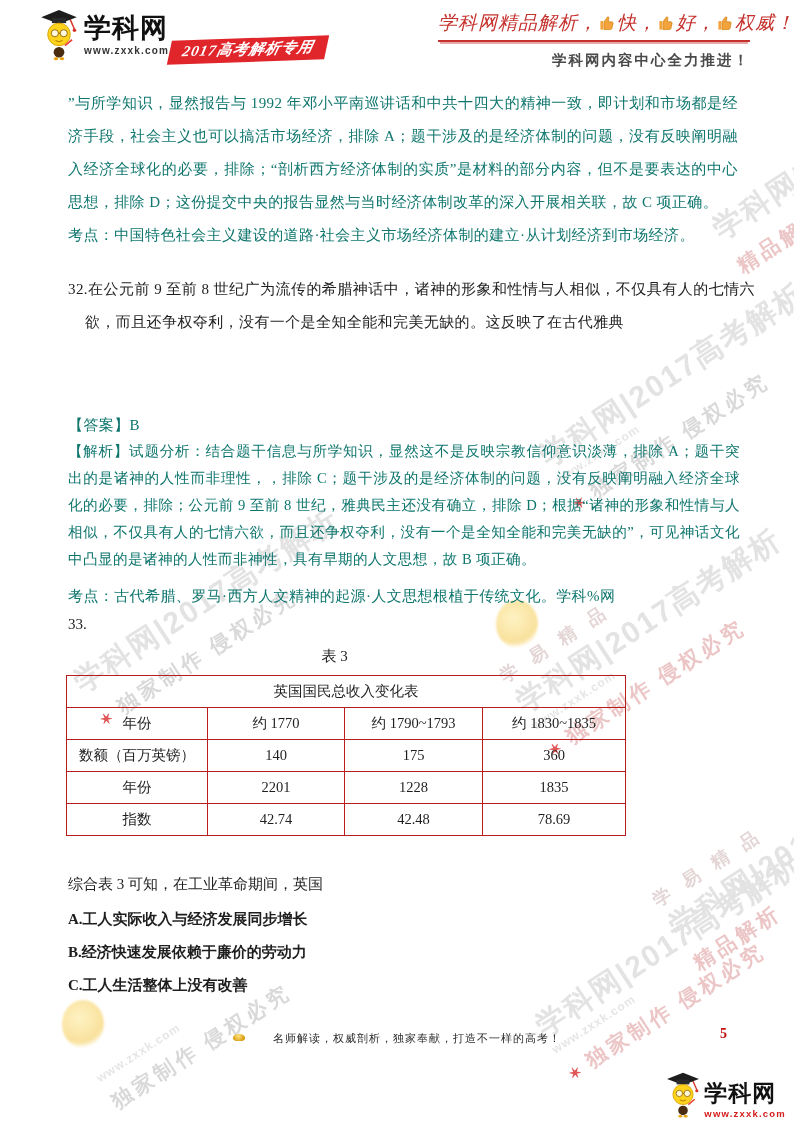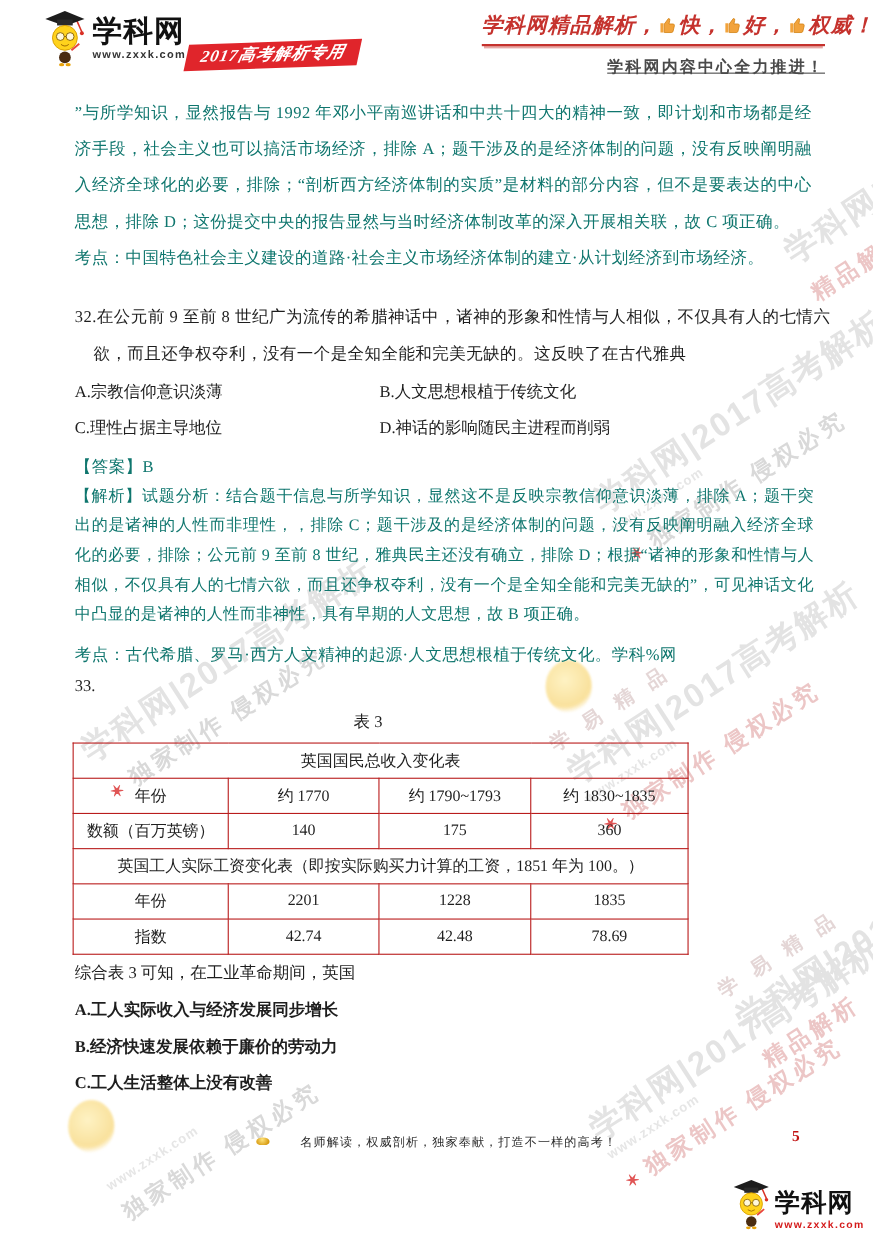--- a/index.html
+++ b/index.html
@@ -7,25 +7,25 @@
         overflow:hidden;font-family:"Liberation Serif",serif;color:#1e1e1e;}
   .abs{position:absolute;}
   
   .brand-text{font-family:"Liberation Sans",sans-serif;font-weight:900;font-size:27px;
               color:#111;letter-spacing:1px;line-height:1;}
   .brand-url{font-family:"Liberation Sans",sans-serif;font-weight:700;font-size:10px;
              color:#333;letter-spacing:1.2px;margin-top:3px;}
   .banner{display:inline-block;background:#e0252b;color:#fff;font-weight:700;
           font-style:italic;font-size:15px;padding:2px 13px 3px;transform:skewX(-14deg) rotate(-2deg);
           letter-spacing:1px;}
-  .slogan-line{color:#c5322d;font-weight:700;font-style:italic;font-size:19px;
+  .slogan-line{color:#c5322d;font-weight:400;font-style:italic;font-size:19px;
                letter-spacing:1px;white-space:nowrap;padding-bottom:4px;
                border-bottom:2px solid #c5322d;box-shadow:0 4px 0 -2px #e7a9a6;}
   .slogan-sub{margin-top:9px;text-align:right;font-weight:700;font-size:14.5px;
-              color:#4a4a4a;letter-spacing:2px;text-decoration:underline;}
+              color:#4a4a4a;letter-spacing:2px;}
   .thumb{display:inline-block;width:17px;height:17px;vertical-align:-2px;margin:0 1px;}
   
   .red{color:#0f766e;}
   .para{font-size:15px;line-height:33px;text-align:justify;letter-spacing:0.4px;}
   .tight{line-height:27px;font-size:14.6px;}
   .hang{padding-left:17px;text-indent:-17px;}
   .optgrid{display:grid;grid-template-columns:277px auto;font-size:15px;line-height:33px;}
   .optlist div{font-size:15px;line-height:33px;}
   
   table.t3{border-collapse:collapse;width:559px;table-layout:fixed;}
@@ -146,26 +146,20 @@
             </svg><span>权威！</span>
         </div>
         <div class="slogan-sub">学科网内容中心全力推进！</div>
       </div>
     </div>
 
     <div class="abs para red" style="left:68px;top:87px;width:670px;">”与所学知识，显然报告与 1992 年邓小平南巡讲话和中共十四大的精神一致，即计划和市场都是经济手段，社会主义也可以搞活市场经济，排除 A；题干涉及的是经济体制的问题，没有反映阐明融入经济全球化的必要，排除；“剖析西方经济体制的实质”是材料的部分内容，但不是要表达的中心思想，排除 D；这份提交中央的报告显然与当时经济体制改革的深入开展相关联，故 C 项正确。</div>
     <div class="abs para red" style="left:68px;top:219px;width:670px;">考点：中国特色社会主义建设的道路·社会主义市场经济体制的建立·从计划经济到市场经济。</div>
 
     <div class="abs para hang" style="left:68px;top:273px;width:670px;">32.在公元前 9 至前 8 世纪广为流传的希腊神话中，诸神的形象和性情与人相似，不仅具有人的七情六欲，而且还争权夺利，没有一个是全知全能和完美无缺的。这反映了在古代雅典</div>
-    <div class="abs optgrid" style="left:68px;top:341px;width:670px;">
-      <div>A.宗教信仰意识淡薄</div>
-      <div>B.人文思想根植于传统文化</div>
-      <div>C.理性占据主导地位</div>
-      <div>D.神话的影响随民主进程而削弱</div>
-    </div>
     <div class="abs para red" style="left:68px;top:409px;width:670px;">【答案】B</div>
     <div class="abs para tight red" style="left:68px;top:438px;width:672px;">【解析】试题分析：结合题干信息与所学知识，显然这不是反映宗教信仰意识淡薄，排除 A；题干突出的是诸神的人性而非理性，，排除 C；题干涉及的是经济体制的问题，没有反映阐明融入经济全球化的必要，排除；公元前 9 至前 8 世纪，雅典民主还没有确立，排除 D；根据“诸神的形象和性情与人相似，不仅具有人的七情六欲，而且还争权夺利，没有一个是全知全能和完美无缺的”，可见神话文化中凸显的是诸神的人性而非神性，具有早期的人文思想，故 B 项正确。</div>
     <div class="abs para red" style="left:68px;top:583px;width:672px;line-height:27px;">考点：古代希腊、罗马·西方人文精神的起源·人文思想根植于传统文化。学科%网</div>
 
     <div class="abs" style="left:68px;top:616px;font-size:15px;">33.</div>
     <div class="abs" style="left:55px;top:647px;width:559px;text-align:center;font-size:15px;">表 3</div>
 
     <table class="t3 abs" style="left:66px;top:675px;">
       <colgroup>
           <col style="width:141px">
@@ -181,23 +175,20 @@
         <td>年份</td>
         <td>约 1770</td>
         <td>约 1790~1793</td>
         <td>约 1830~1835</td>
       </tr>
       <tr>
         <td>数额（百万英镑）</td>
         <td>140</td>
         <td>175</td>
         <td>360</td>
-      </tr>
-      <tr>
-        <td colspan="4">英国工人实际工资变化表（即按实际购买力计算的工资，1851 年为 100。）</td>
       </tr>
       <tr>
         <td>年份</td>
         <td>2201</td>
         <td>1228</td>
         <td>1835</td>
       </tr>
       <tr>
         <td>指数</td>
         <td>42.74</td>

